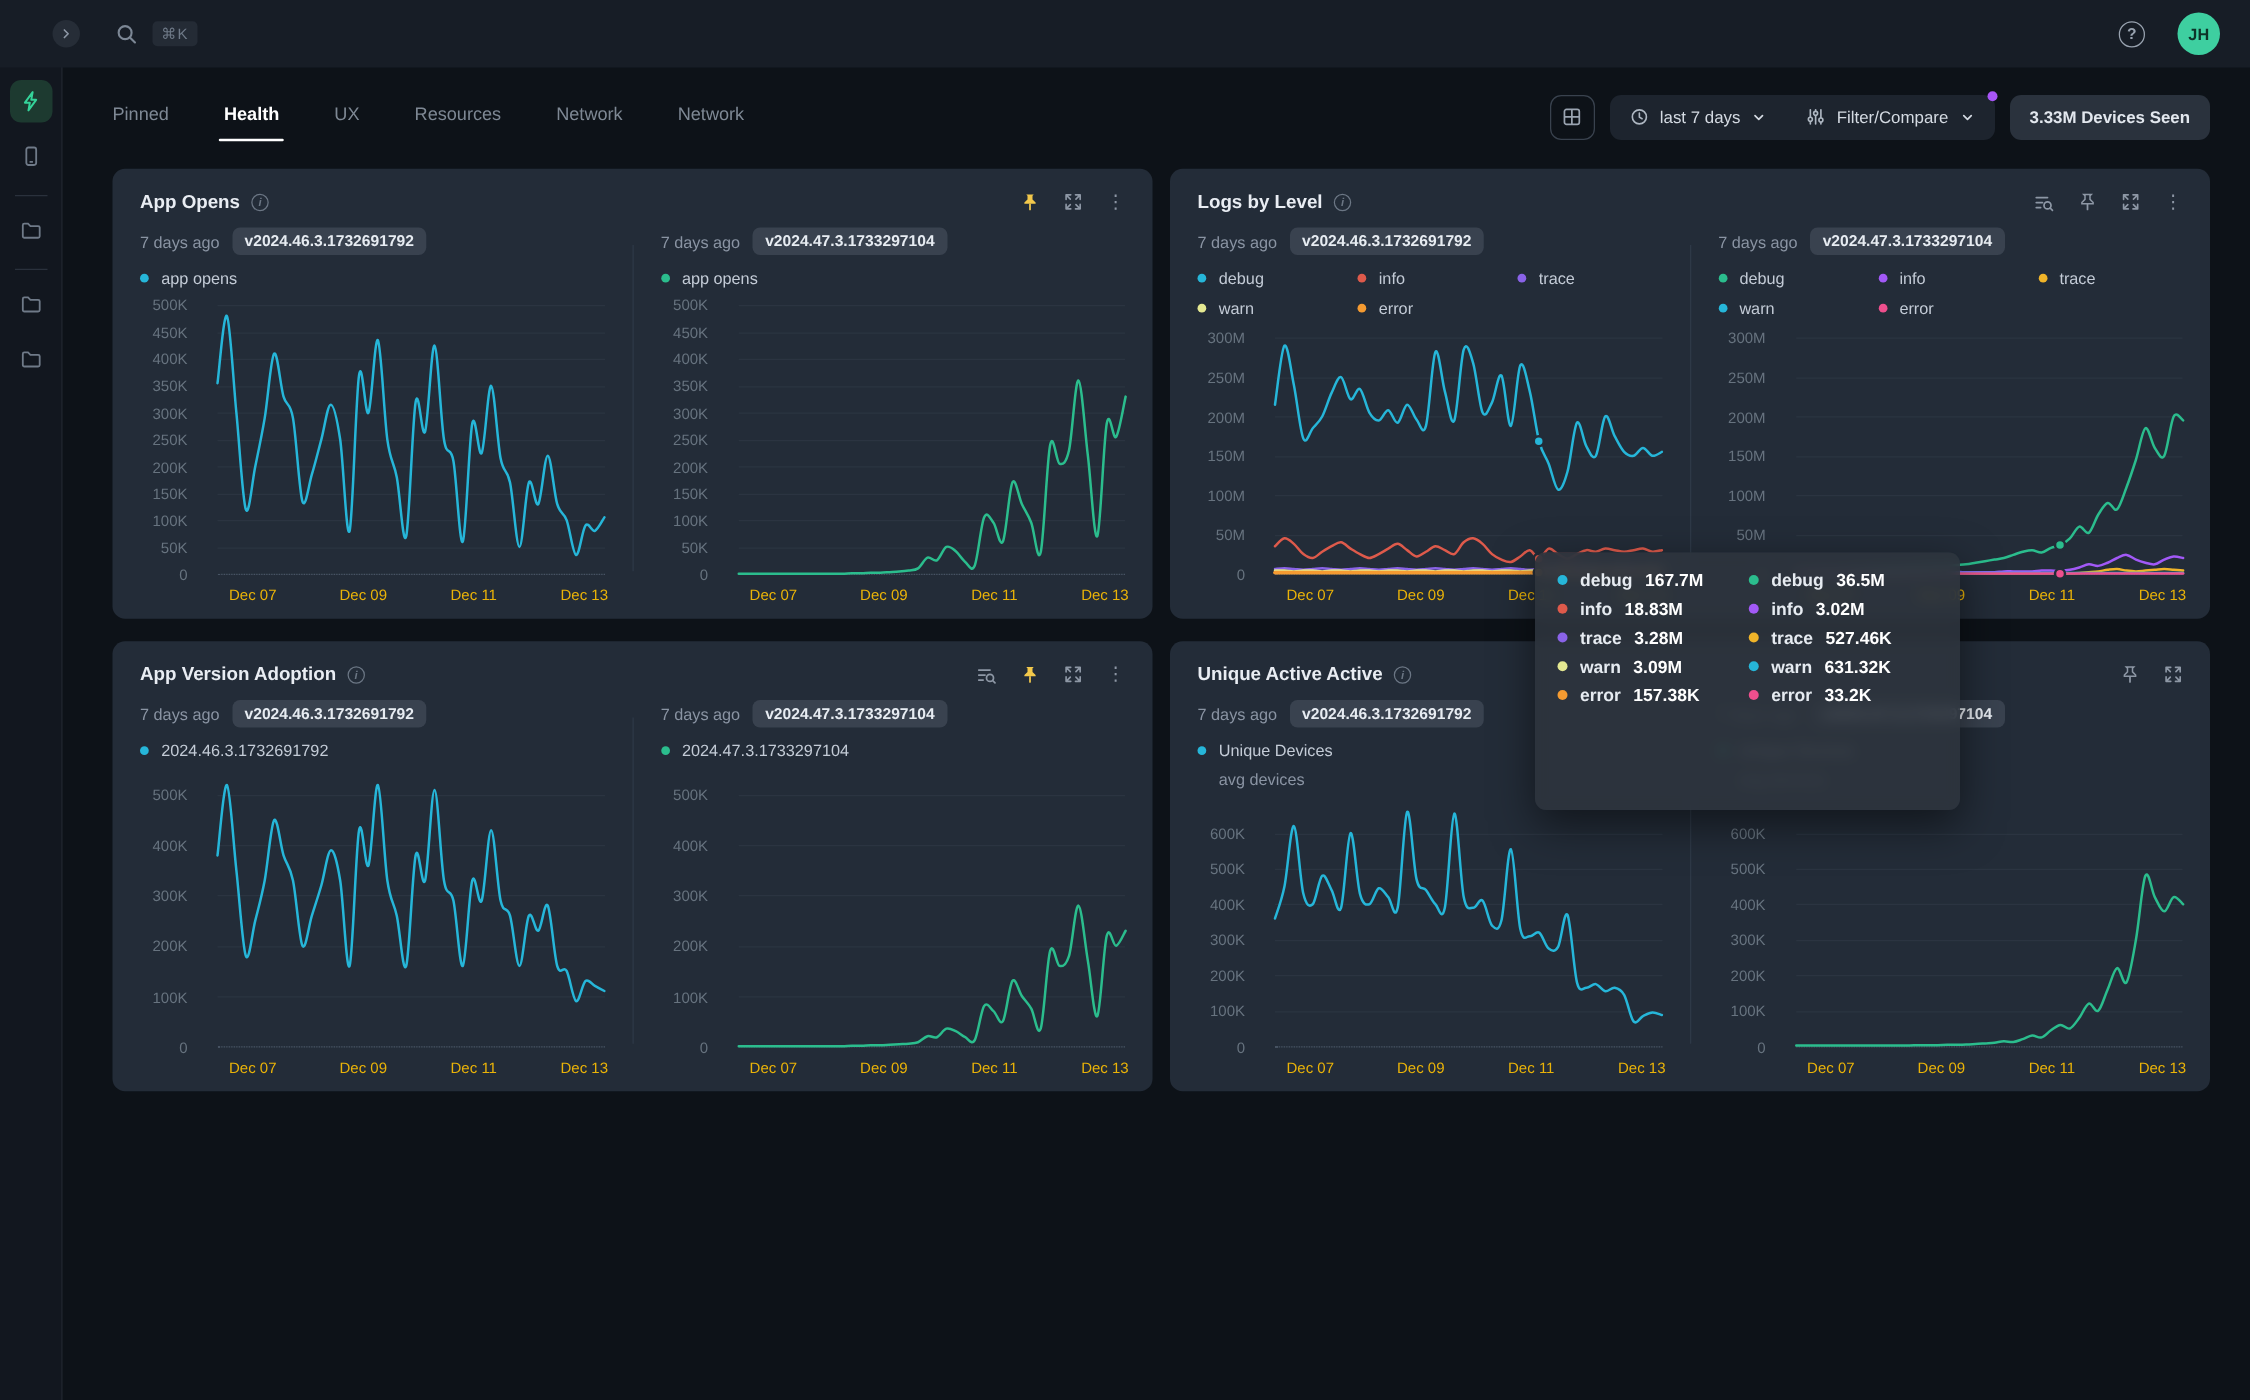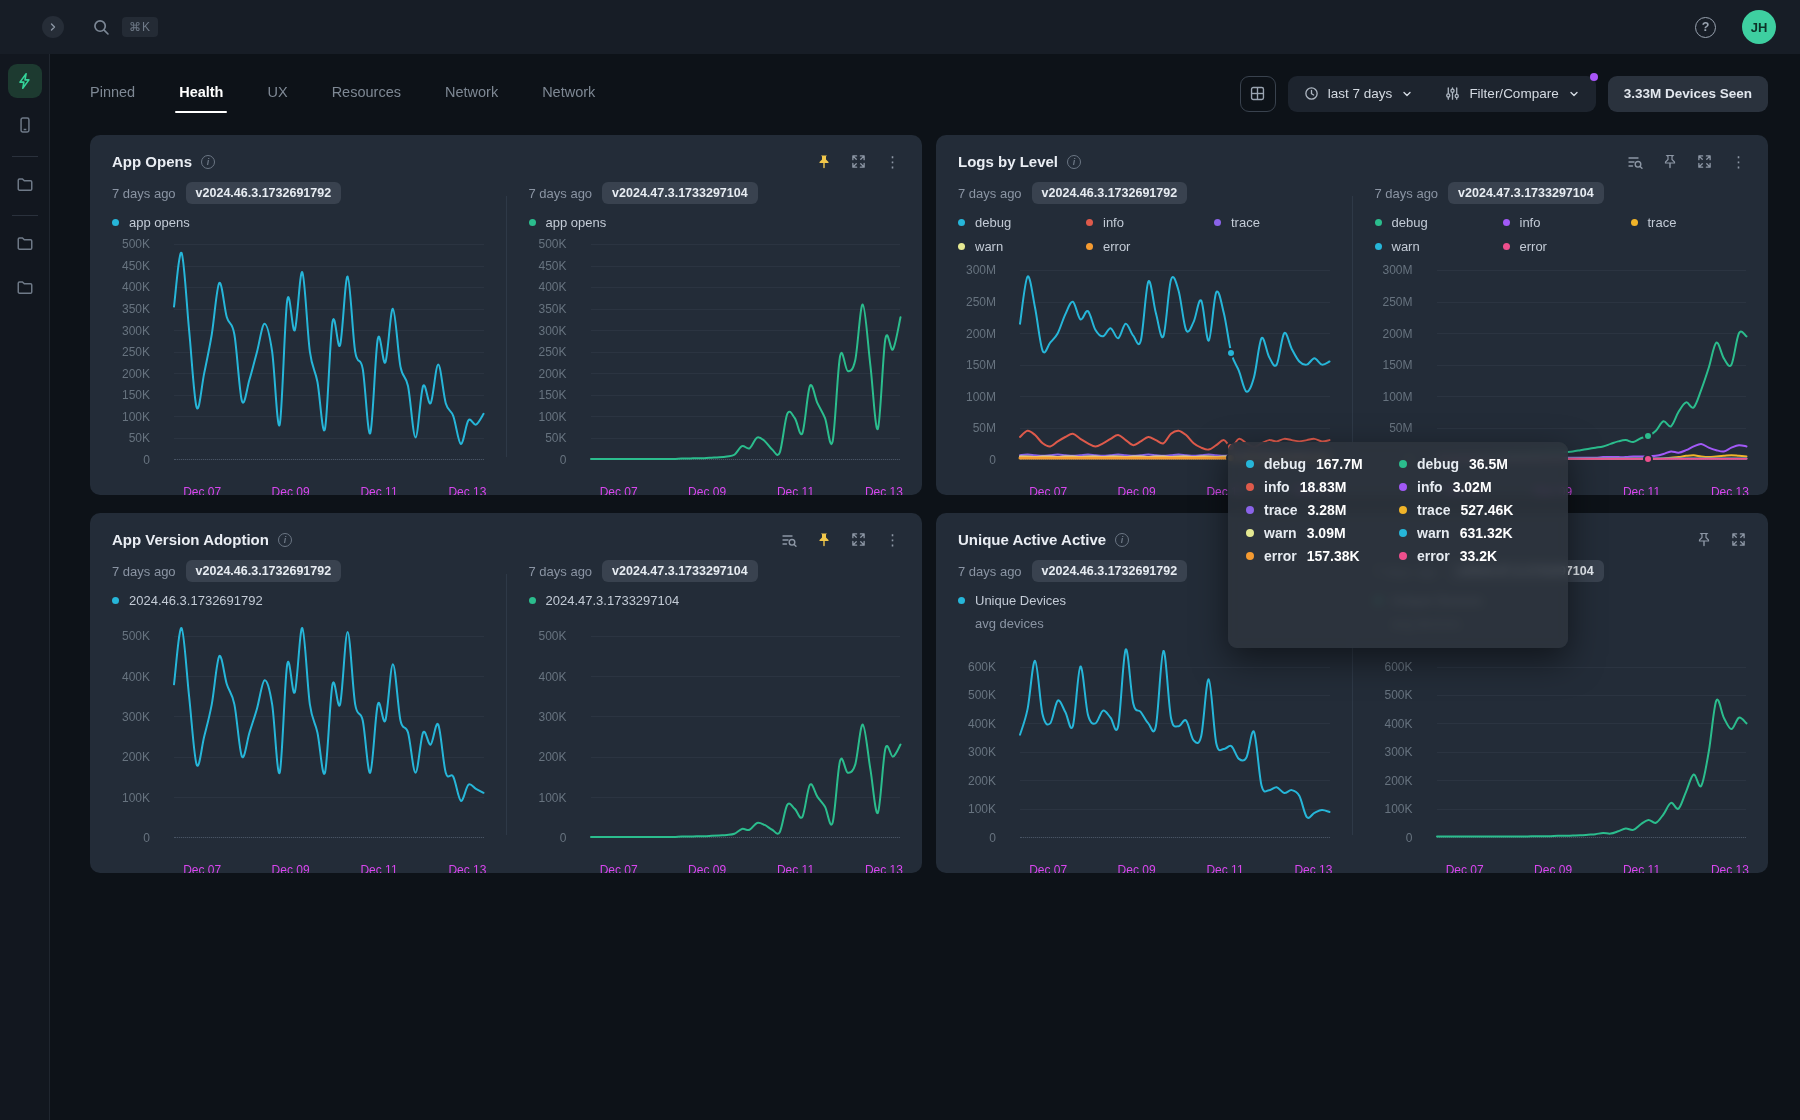--- a/index.html
+++ b/index.html
@@ -70,21 +70,21 @@
   
   .chart { flex:1; display:flex; flex-direction:column; min-height:0; margin-top:10px; }
   .chart-main { flex:1; display:flex; min-height:0;gap:12px; }
   .yaxis { position:relative; width:50px; flex:none; }
   .yaxis span { position:absolute; right:12px; transform:translateY(-50%); font-size:12px; color:#67737f; white-space:nowrap; }
   .plot { position:relative; flex:1; border-bottom:1px dotted rgba(130,145,165,.35); }
   .plot i { position:absolute; left:0; right:0; height:1px; background:rgba(140,155,175,.08); }
   .plot svg { position:absolute; inset:0; width:100%; height:100%; overflow:visible; }
   .mk { position:absolute; width:10px; height:10px; border-radius:50%; transform:translate(-50%,-50%); border:2px solid #232c38; z-index:2; }
   .xrow { position:relative; height:25px; margin-left:50px; flex:none; }
-  .xrow span { position:absolute; top:25px; transform:translateX(-50%); font-size:12px; color:#d946ef; white-space:nowrap; }
+  .xrow span { position:absolute; top:9px; transform:translateX(-50%); font-size:12px; color:#eab308; white-space:nowrap; }
 
   
   .tooltip { position:absolute; left:1228px; top:442px; width:340px; height:206px; background:rgba(46,52,62,.88); border-radius:9px; box-shadow:0 12px 34px rgba(0,0,0,.5); backdrop-filter:blur(5px); z-index:20; display:flex; flex-direction:column; }
   .tt-head { height:36px; background:rgba(20,25,33,.85); border-radius:9px 9px 0 0; display:flex; align-items:center; padding:0 12px 0 18px; }
   .tt-title { flex:1; text-align:center; color:#c6cdd8; font-size:12.5px; font-weight:600; letter-spacing:.2px; }
   .tt-pin { color:#9aa4b1; display:flex; }
   .tt-body { flex:1; display:grid; grid-template-columns:1fr 1fr; padding:14px 16px 0 18px; }
   .tt-col { display:flex; flex-direction:column; gap:7px; }
   .tt-row { display:flex; align-items:center; gap:10px; }
   .tt-row .dot { width:8px; height:8px; }

